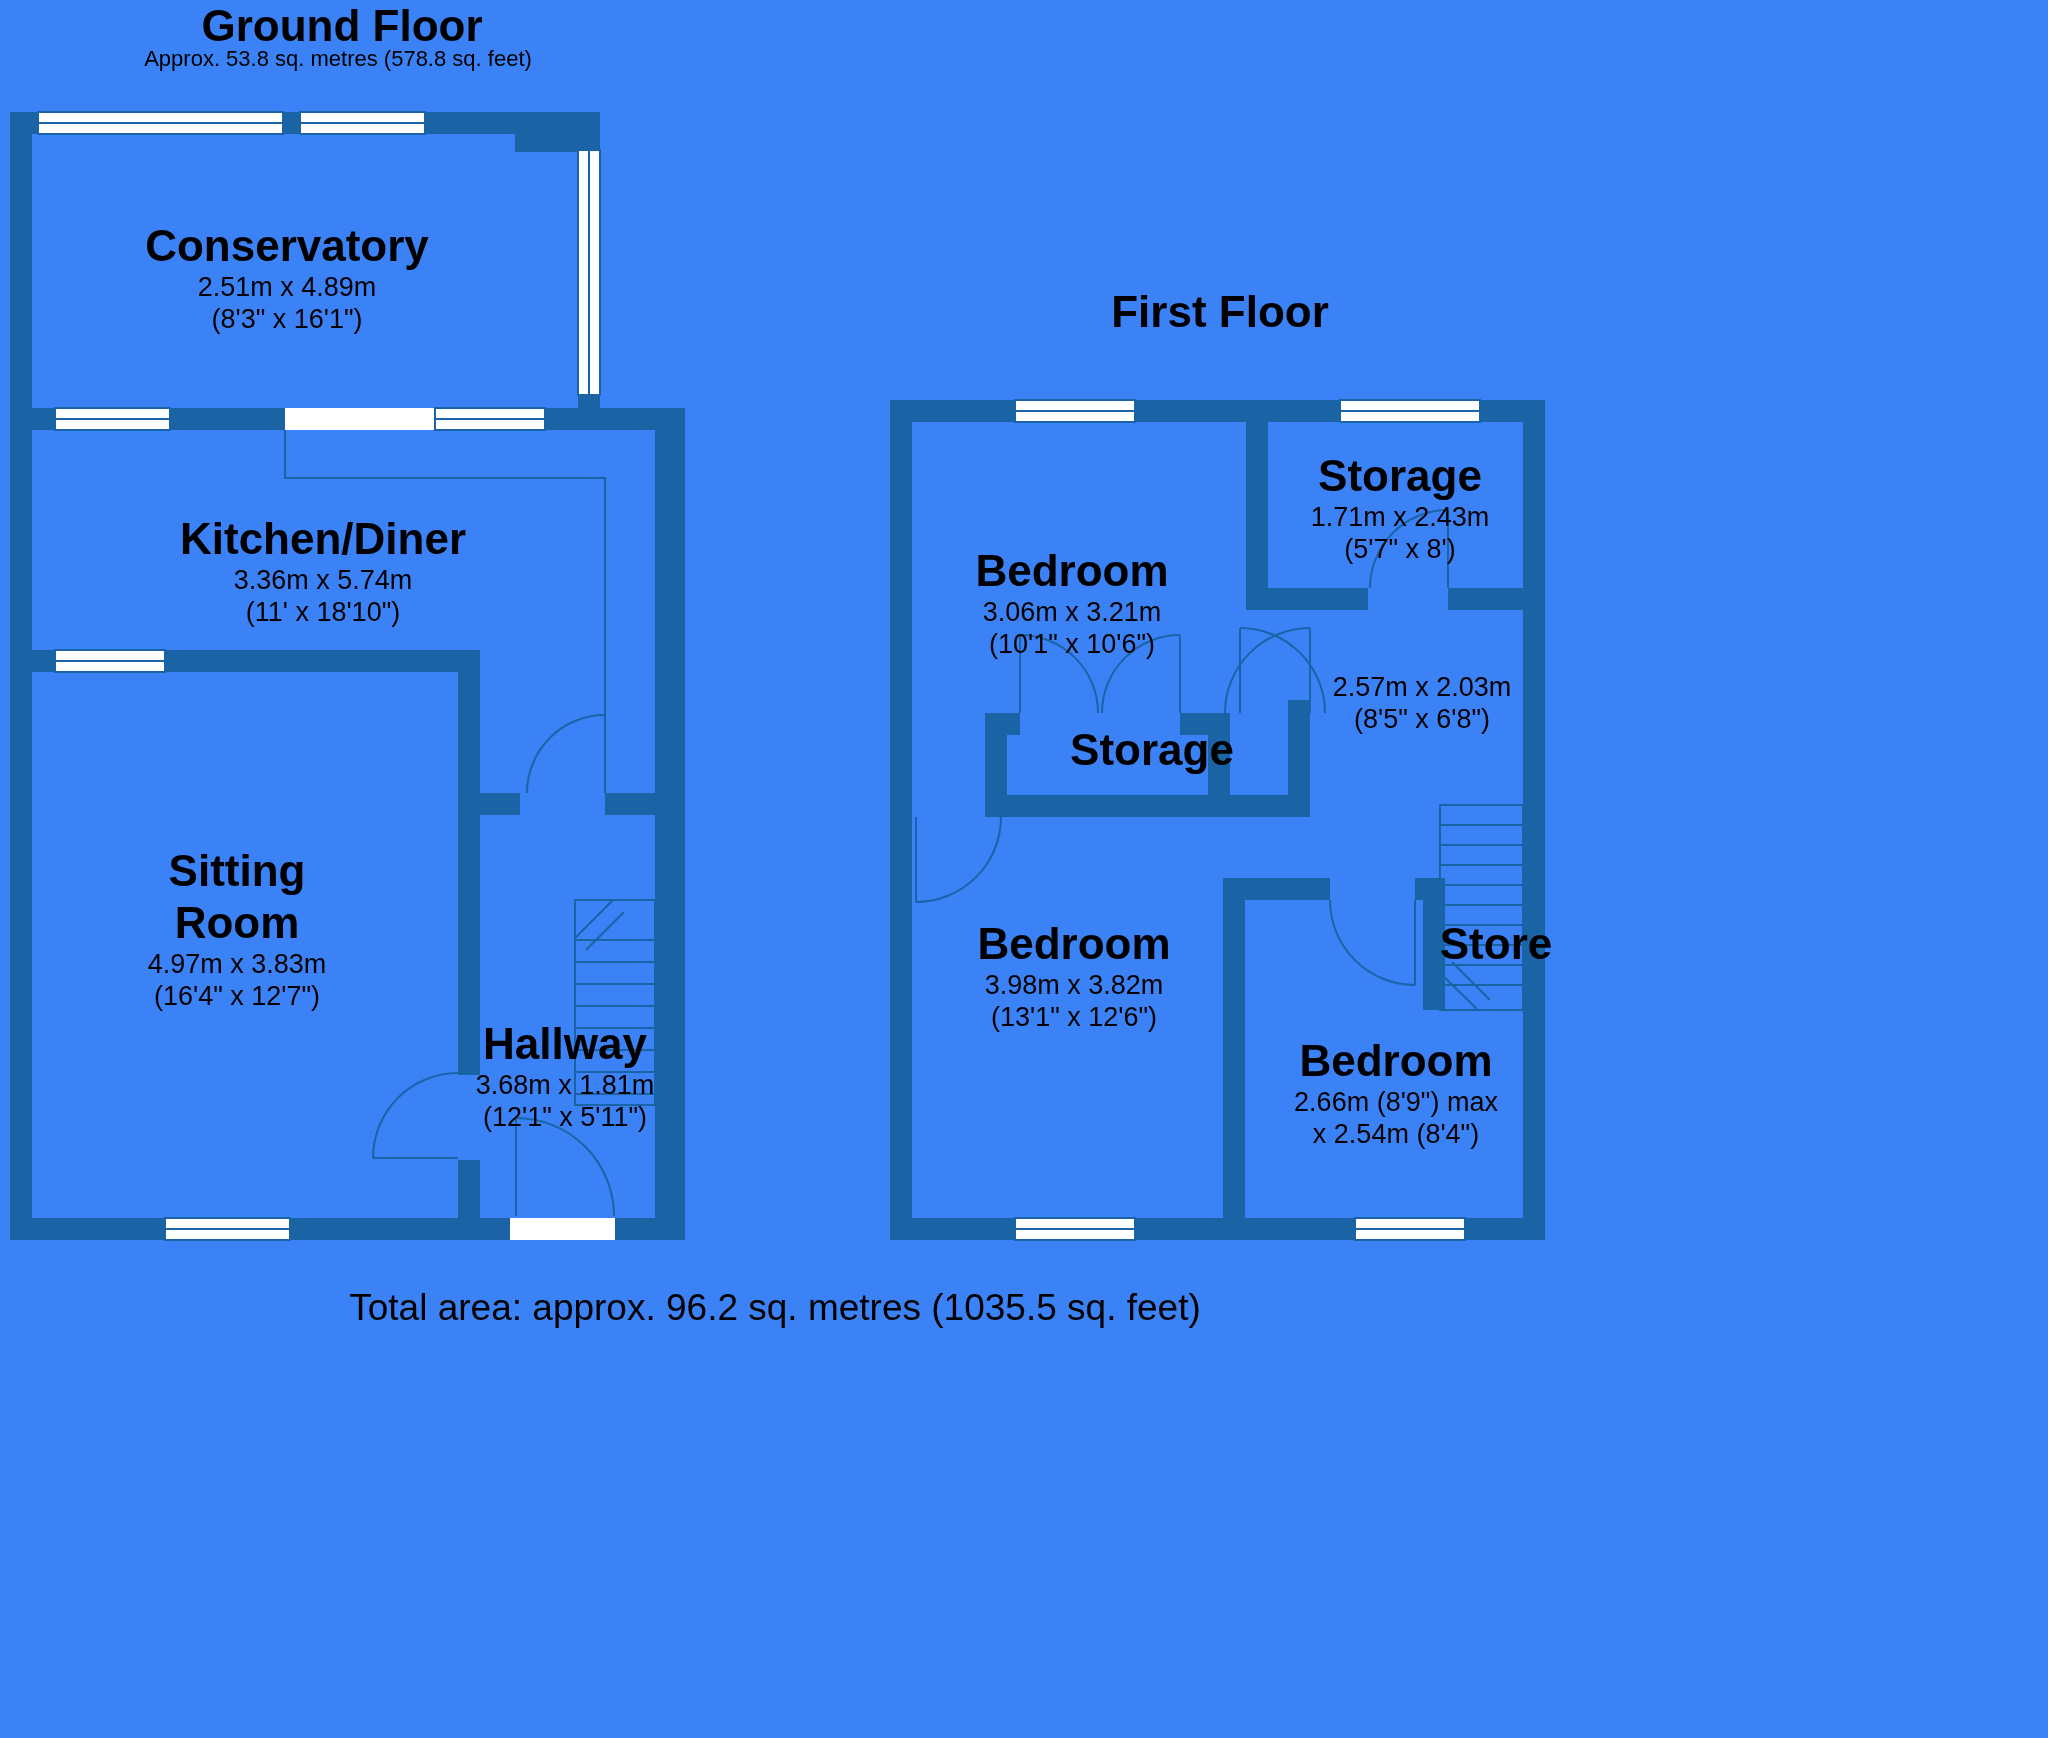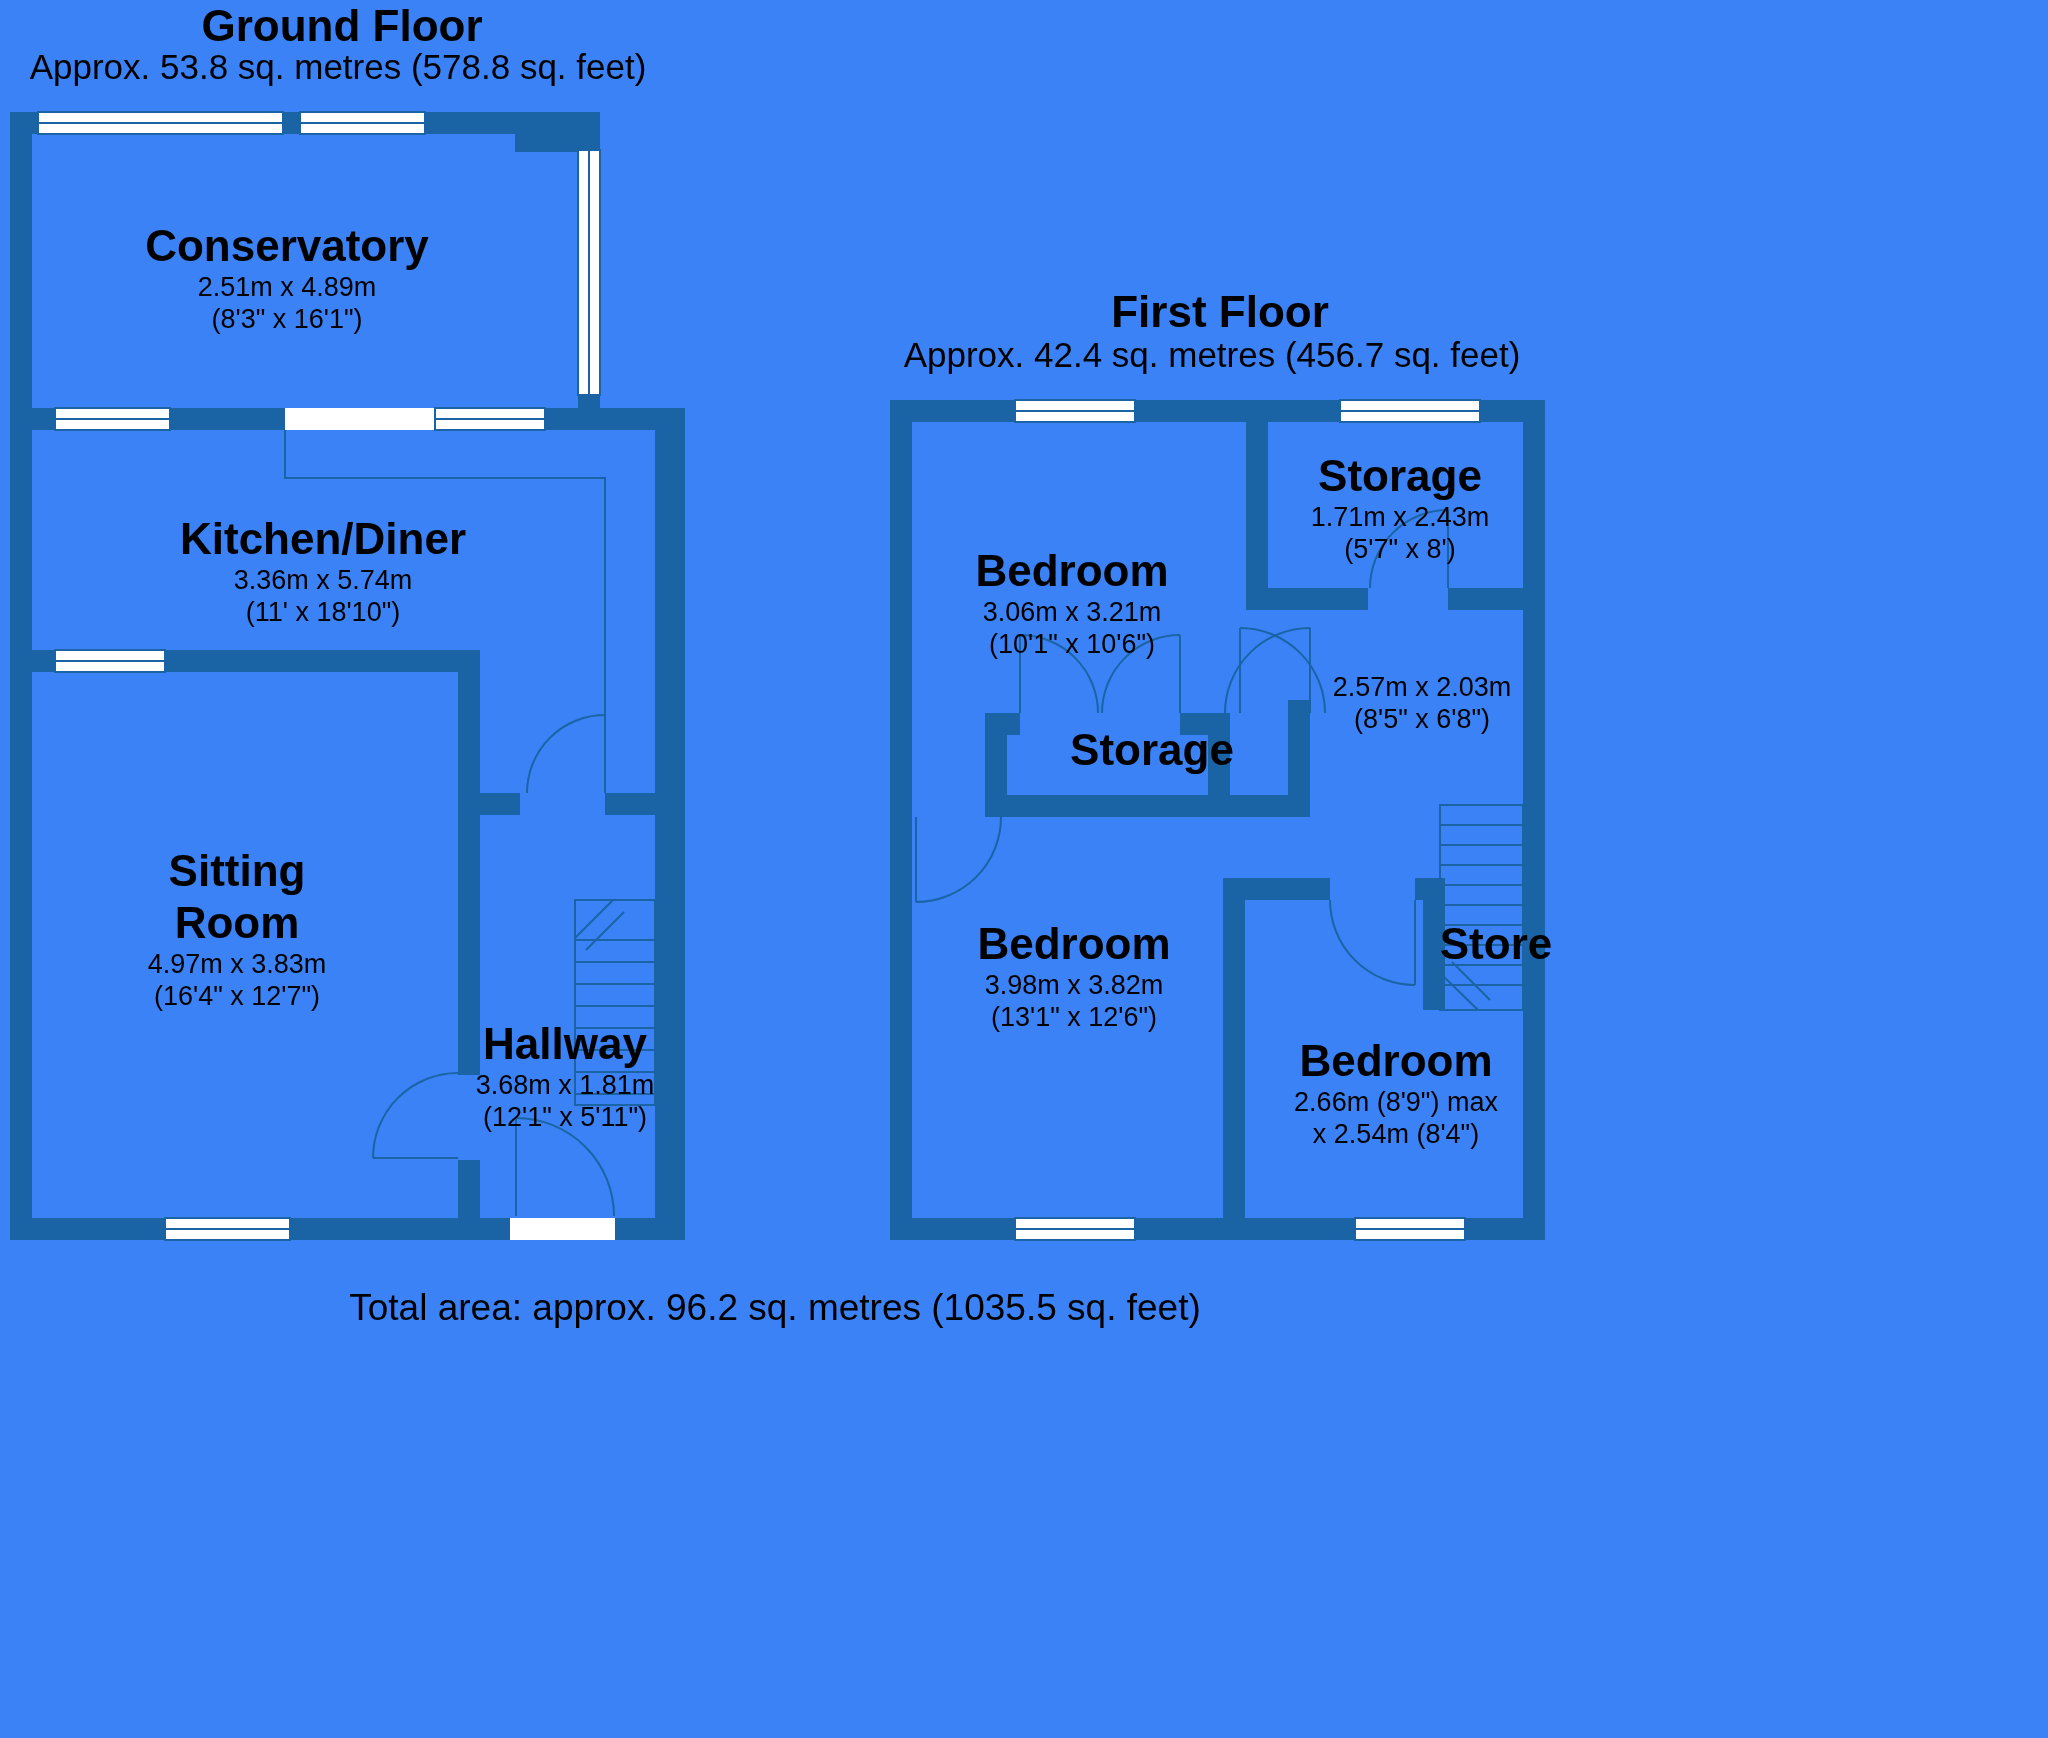--- a/index.html
+++ b/index.html
@@ -8,21 +8,21 @@
     font-family:"Liberation Sans",sans-serif;color:#000;overflow:hidden;
   }
   .plan-svg{position:absolute;left:0;top:0;}
   .wall{fill:#1a64a5;}
   .opening{fill:#ffffff;}
   .win{fill:#ffffff;stroke:#1a64a5;stroke-width:2;}
   .winline{stroke:#1a64a5;stroke-width:2;}
   .thin{fill:none;stroke:#1a64a5;stroke-width:2;}
   .label{position:absolute;transform:translateX(-50%);text-align:center;line-height:1.18;}
   .floor-title{font-size:44px;font-weight:bold;white-space:nowrap;}
-  .floor-sub{font-size:35px;white-space:nowrap;}
+  .floor-sub{font-size:22px;white-space:nowrap;}
   .room-name{font-size:44px;font-weight:bold;white-space:pre-line;}
   .room-dim{font-size:27px;white-space:nowrap;}
   .footer-text{font-size:37px;white-space:nowrap;}
 </style>
 </head>
 <body>
 
 <div class="canvas">
 
   <svg class="plan-svg" width="2048" height="1738" viewBox="0 0 2048 1738">
@@ -218,21 +218,20 @@
     <div class="room-dim">(16'4" x 12'7")</div>
   </div>
 
   <div class="label" style="left:565px;top:1018px;">
     <div class="room-name">Hallway</div>
     <div class="room-dim">3.68m x 1.81m</div>
     <div class="room-dim">(12'1" x 5'11")</div>
   </div>
 
   <div class="label floor-title" style="left:1220px;top:286px;">First Floor</div>
-  <div class="label floor-sub" style="left:1212px;top:334px;">Approx. 42.4 sq. metres (456.7 sq. feet)</div>
 
   <div class="label" style="left:1400px;top:450px;">
     <div class="room-name">Storage</div>
     <div class="room-dim">1.71m x 2.43m</div>
     <div class="room-dim">(5'7" x 8')</div>
   </div>
 
   <div class="label" style="left:1072px;top:545px;">
     <div class="room-name">Bedroom</div>
     <div class="room-dim">3.06m x 3.21m</div>

